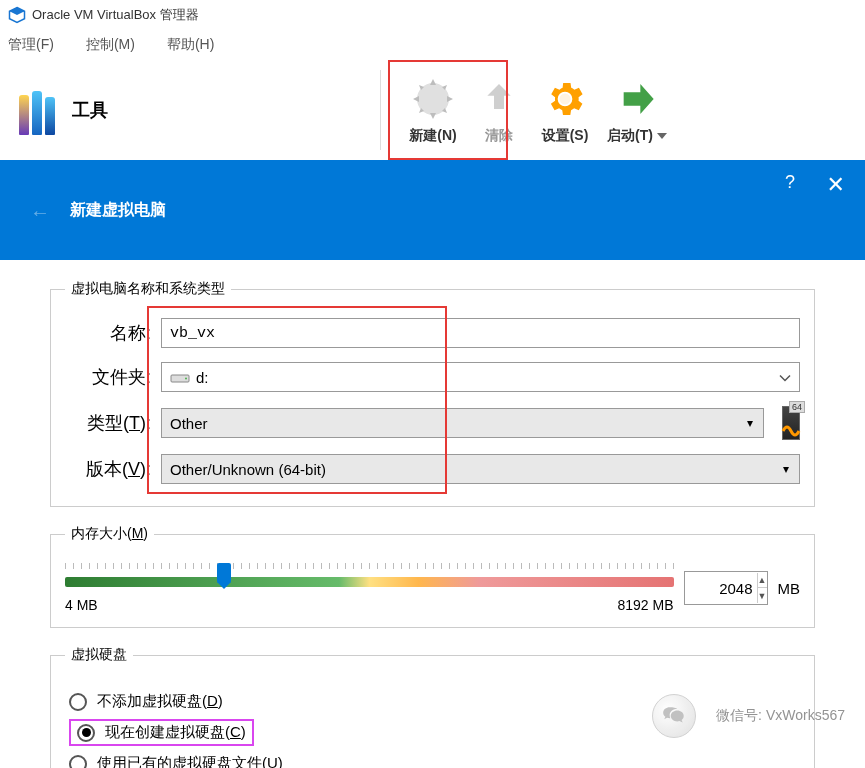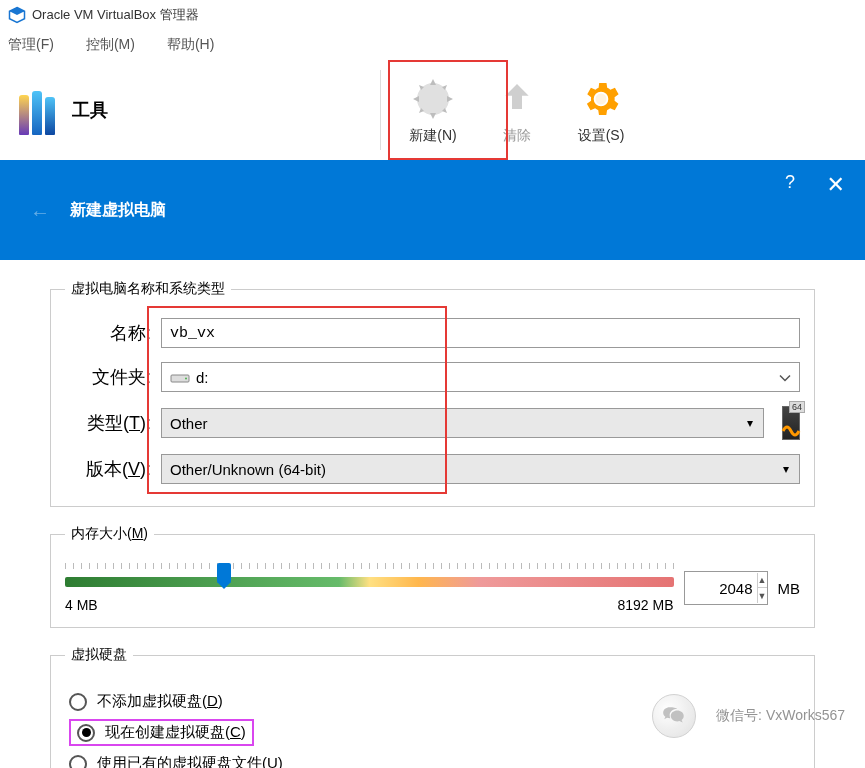--- a/index.html
+++ b/index.html
@@ -14,21 +14,21 @@
   .menubar { height: 30px; display: flex; align-items: center; padding: 0 8px; gap: 32px; color: #555; font-size: 14px; }
   .menubar span { cursor: default; }
 
   
   .toolbar-row { height: 100px; display: flex; align-items: stretch; position: relative; }
   .tools-pane { display: flex; align-items: center; padding-left: 12px; gap: 10px; width: 380px; }
   .tools-icon { width: 50px; height: 50px; display:flex; align-items:flex-end; justify-content:center; gap:3px;}
   .tools-icon .bar { width:10px; border-radius:3px 3px 1px 1px; }
   .tools-label { font-size: 18px; font-weight: bold; }
   .divider-v { width:1px; background:#ddd; margin:10px 0;}
-  .toolbar-buttons { display: flex; align-items: center; gap: 36px; padding-left: 28px; }
+  .toolbar-buttons { display: flex; align-items: center; gap: 18px; padding-left: 28px; font-weight: bold; }
   .tbtn { display: flex; flex-direction: column; align-items: center; gap: 4px; font-size: 14px; color: #333; }
   .tbtn.disabled { color: #999; }
   .tbtn .ico { width: 48px; height: 48px; display:flex; align-items:center; justify-content:center; }
   .arrow-down { display:inline-block; width:0; height:0; border-left:5px solid transparent; border-right:5px solid transparent; border-top:6px solid #666; margin-left:4px; vertical-align:middle;}
   .highlight-box { position: absolute; border: 2px solid #e53935; pointer-events: none; }
 
   
   .wizard-header { height: 100px; background: #0078d7; color: #fff; display: flex; align-items: center; padding: 0 30px; position: relative; }
   .wizard-header .back { font-size: 20px; color: rgba(255,255,255,0.4); margin-right: 20px; }
   .wizard-header .wtitle { font-size: 16px; font-weight: bold; }
@@ -144,20 +144,31 @@
     <div class="tbtn">
       <span class="ico">
         <svg width="44" height="44" viewBox="0 0 24 24">
           <path fill="#ffa000" d="M12,8a4,4 0 1,0 0,8a4,4 0 1,0 0,-8M19.4,13l2.1,1.6l-2,3.5l-2.5-1a7,7 0 0,1-1.7,1l-0.4,2.6h-4l-0.4-2.6a7,7 0 0,1-1.7-1l-2.5,1l-2-3.5L6.6,13a7,7 0 0,1 0-2L4.5,9.4l2-3.5l2.5,1a7,7 0 0,1 1.7-1L11,3.3h4l0.4,2.6a7,7 0 0,1 1.7,1l2.5-1l2,3.5L19.4,11a7,7 0 0,1 0,2Z"></path>
           <circle cx="12" cy="12" r="3" fill="#fff3e0"></circle>
         </svg>
       </span>
       <span>设置(S)</span>
     </div>
 
+    <div class="tbtn">
+      <span class="ico">
+        <svg width="40" height="40" viewBox="0 0 24 24">
+          <path fill="#43a047" d="M4,8h10v-5l8,9l-8,9v-5h-10z"></path>
+        </svg>
+      </span>
+      <span style="display:flex;align-items:center;">
+        <span>启动(T)</span>
+        <span class="arrow-down"></span>
+      </span>
+    </div>
   </div>
 
   <div class="highlight-box" style="left:388px; top:0; width:120px; height:100px;"></div>
 </div>
 
 <div class="wizard-header">
   <span class="back">←</span>
   <span class="wtitle">新建虚拟电脑</span>
   <span class="help">?</span>
   <span class="close">✕</span>

